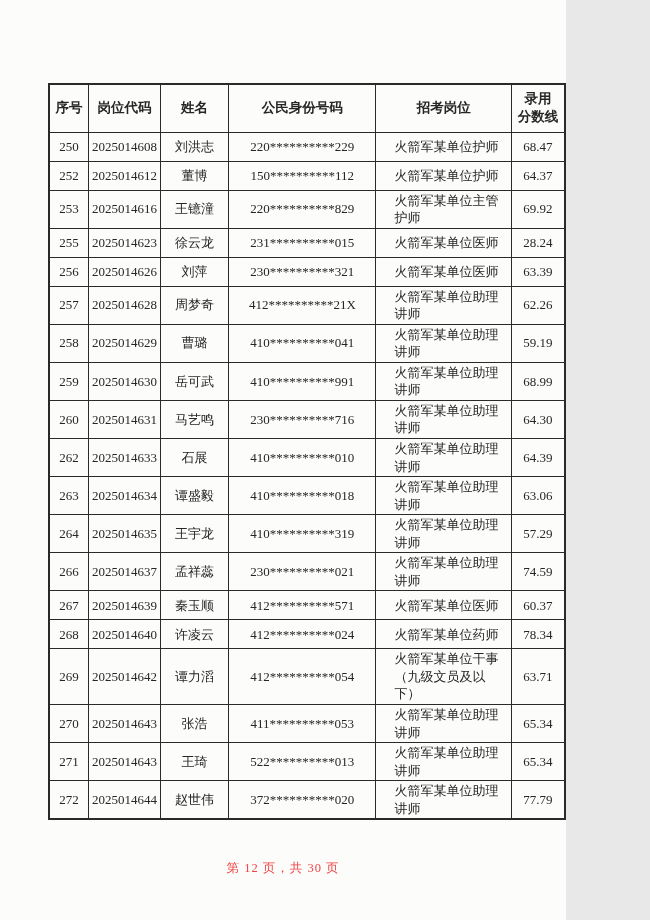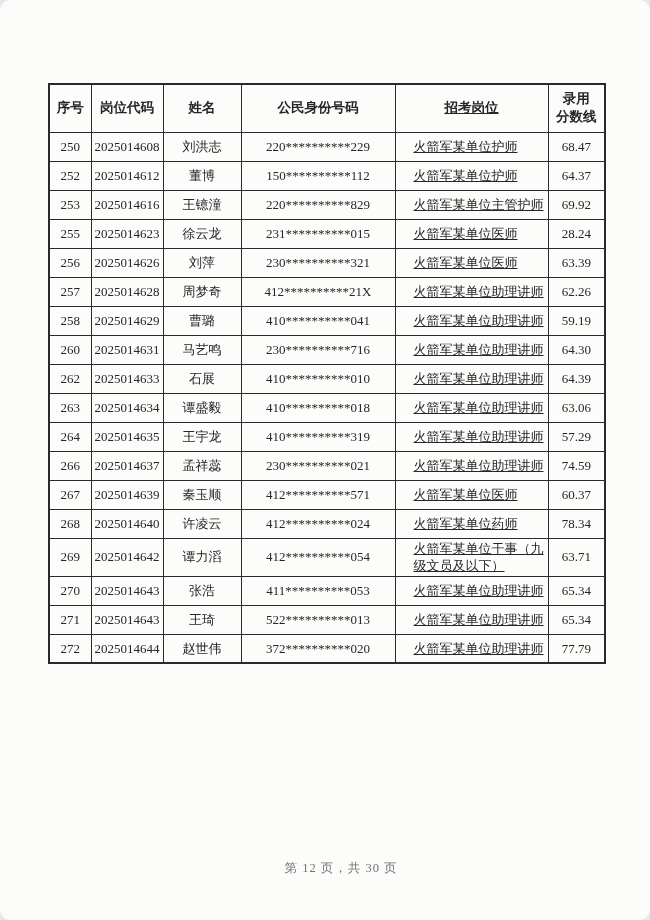--- a/index.html
+++ b/index.html
@@ -2,27 +2,26 @@
 <html><head>
 <meta charset="utf-8">
 <style>
   html, body {
     margin: 0;
     padding: 0;
     background: #e8e8e8;
   }
   .page {
     position: relative;
-    width: 650px;
+    width: 566px;
     height: 920px;
     background: #fcfcfb;
     font-family: "Liberation Serif", "DejaVu Serif", serif;
     color: #262626;
     overflow: hidden;
-    border-radius: 11px;
   }
   table.score-table {
     position: absolute;
     left: 48px;
     top: 83px;
     border-collapse: collapse;
     border: 2px solid #2a2a2a;
     table-layout: fixed;
   }
   .score-table th, .score-table td {
@@ -38,37 +37,36 @@
     font-weight: bold;
     height: 48px;
     white-space: pre-line;
     font-size: 13.5px;
   }
   .score-table td { height: 29px; }
   .col0 { width: 42px; }
   .col1 { width: 70px; margin-top: 16px; }
   .col2 { width: 78px; }
   .col3 { width: 154px; }
-  .col4 { width: 153px; text-decoration: underline; }
+  .col4 { width: 153px; }
   .col5 { width: 57px; }
   td.col4 {
     text-align: left;
     padding-left: 18px;
     padding-right: 4px;
   }
   .footer {
     position: absolute;
     left: 0;
     top: 860px;
     width: 100%;
     text-align: center;
     font-size: 12.5px;
-    color: #737373;
+    color: #ef4444;
     letter-spacing: 1px;
-    margin-left: 16px;
   }
 </style>
 </head>
 <body>
 
 <div class="page">
   <table class="score-table">
     <thead>
       <tr id="header-row">
           <th class="col0">序号</th>
@@ -131,20 +129,28 @@
         </tr>
         <tr>
           <td class="col0">258</td>
           <td class="col1">2025014629</td>
           <td class="col2">曹璐</td>
           <td class="col3">410**********041</td>
           <td class="col4">火箭军某单位助理讲师</td>
           <td class="col5">59.19</td>
         </tr>
         <tr>
+          <td class="col0">259</td>
+          <td class="col1">2025014630</td>
+          <td class="col2">岳可武</td>
+          <td class="col3">410**********991</td>
+          <td class="col4">火箭军某单位助理讲师</td>
+          <td class="col5">68.99</td>
+        </tr>
+        <tr>
           <td class="col0">260</td>
           <td class="col1">2025014631</td>
           <td class="col2">马艺鸣</td>
           <td class="col3">230**********716</td>
           <td class="col4">火箭军某单位助理讲师</td>
           <td class="col5">64.30</td>
         </tr>
         <tr>
           <td class="col0">262</td>
           <td class="col1">2025014633</td>

